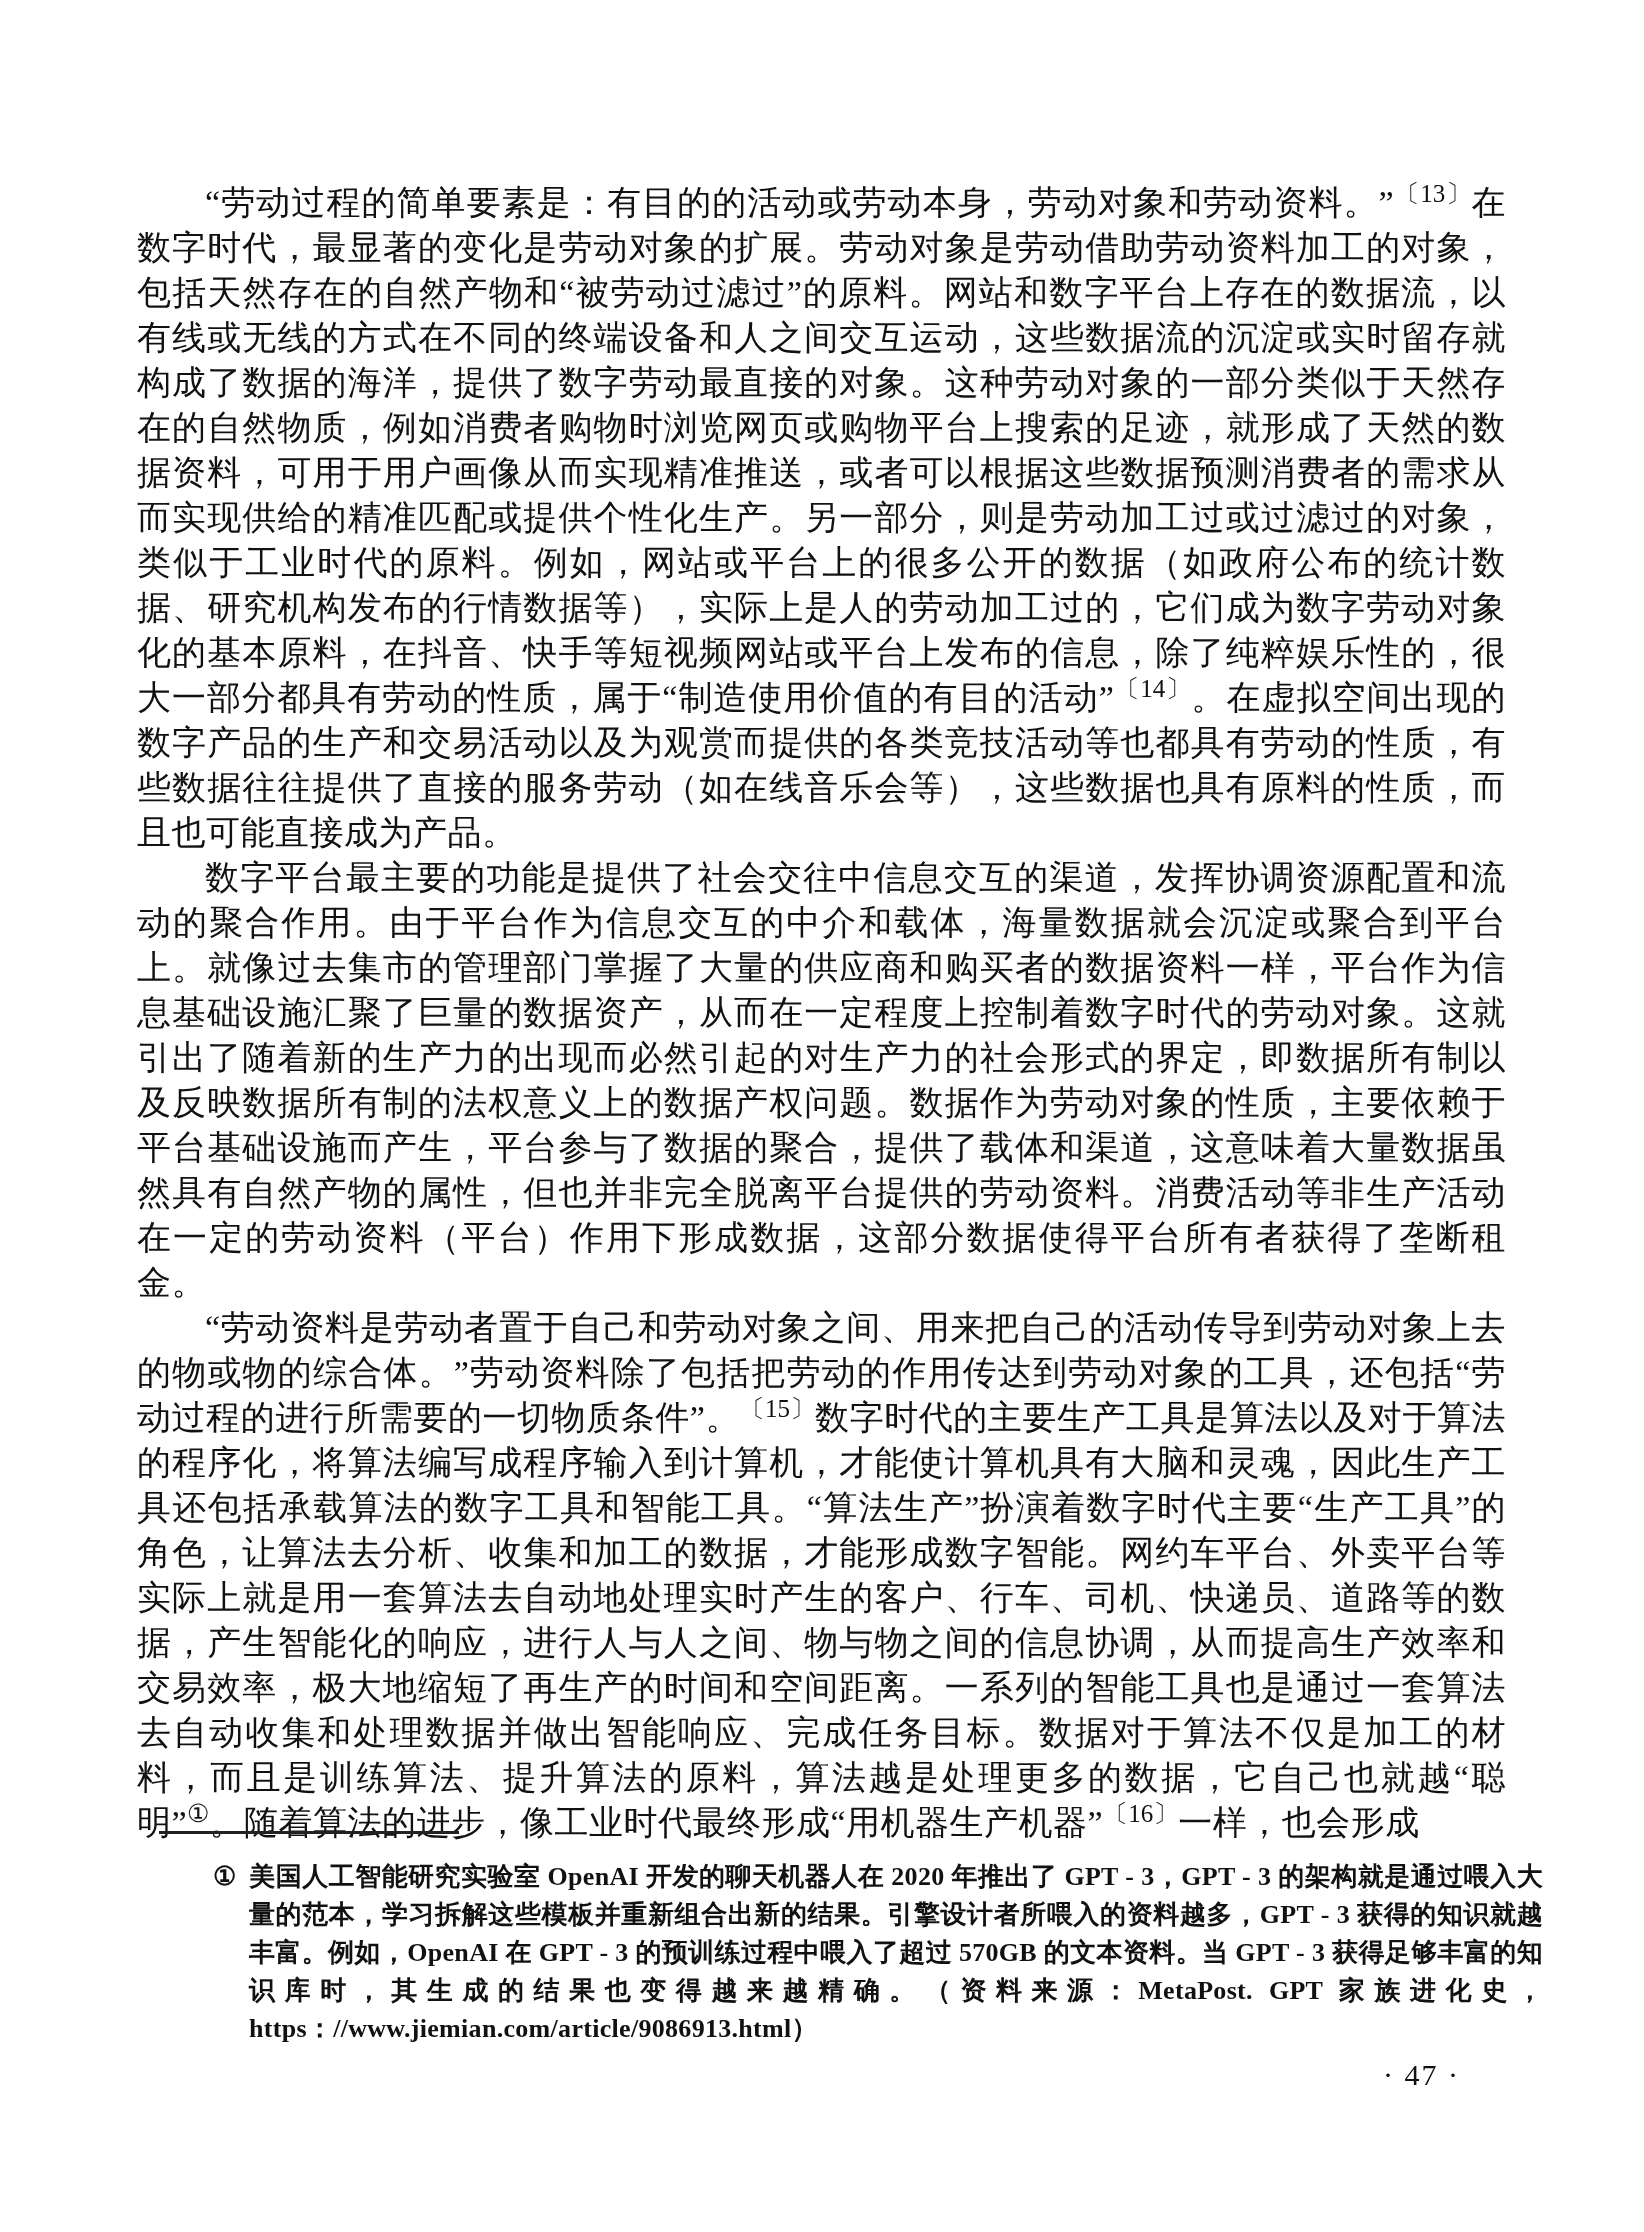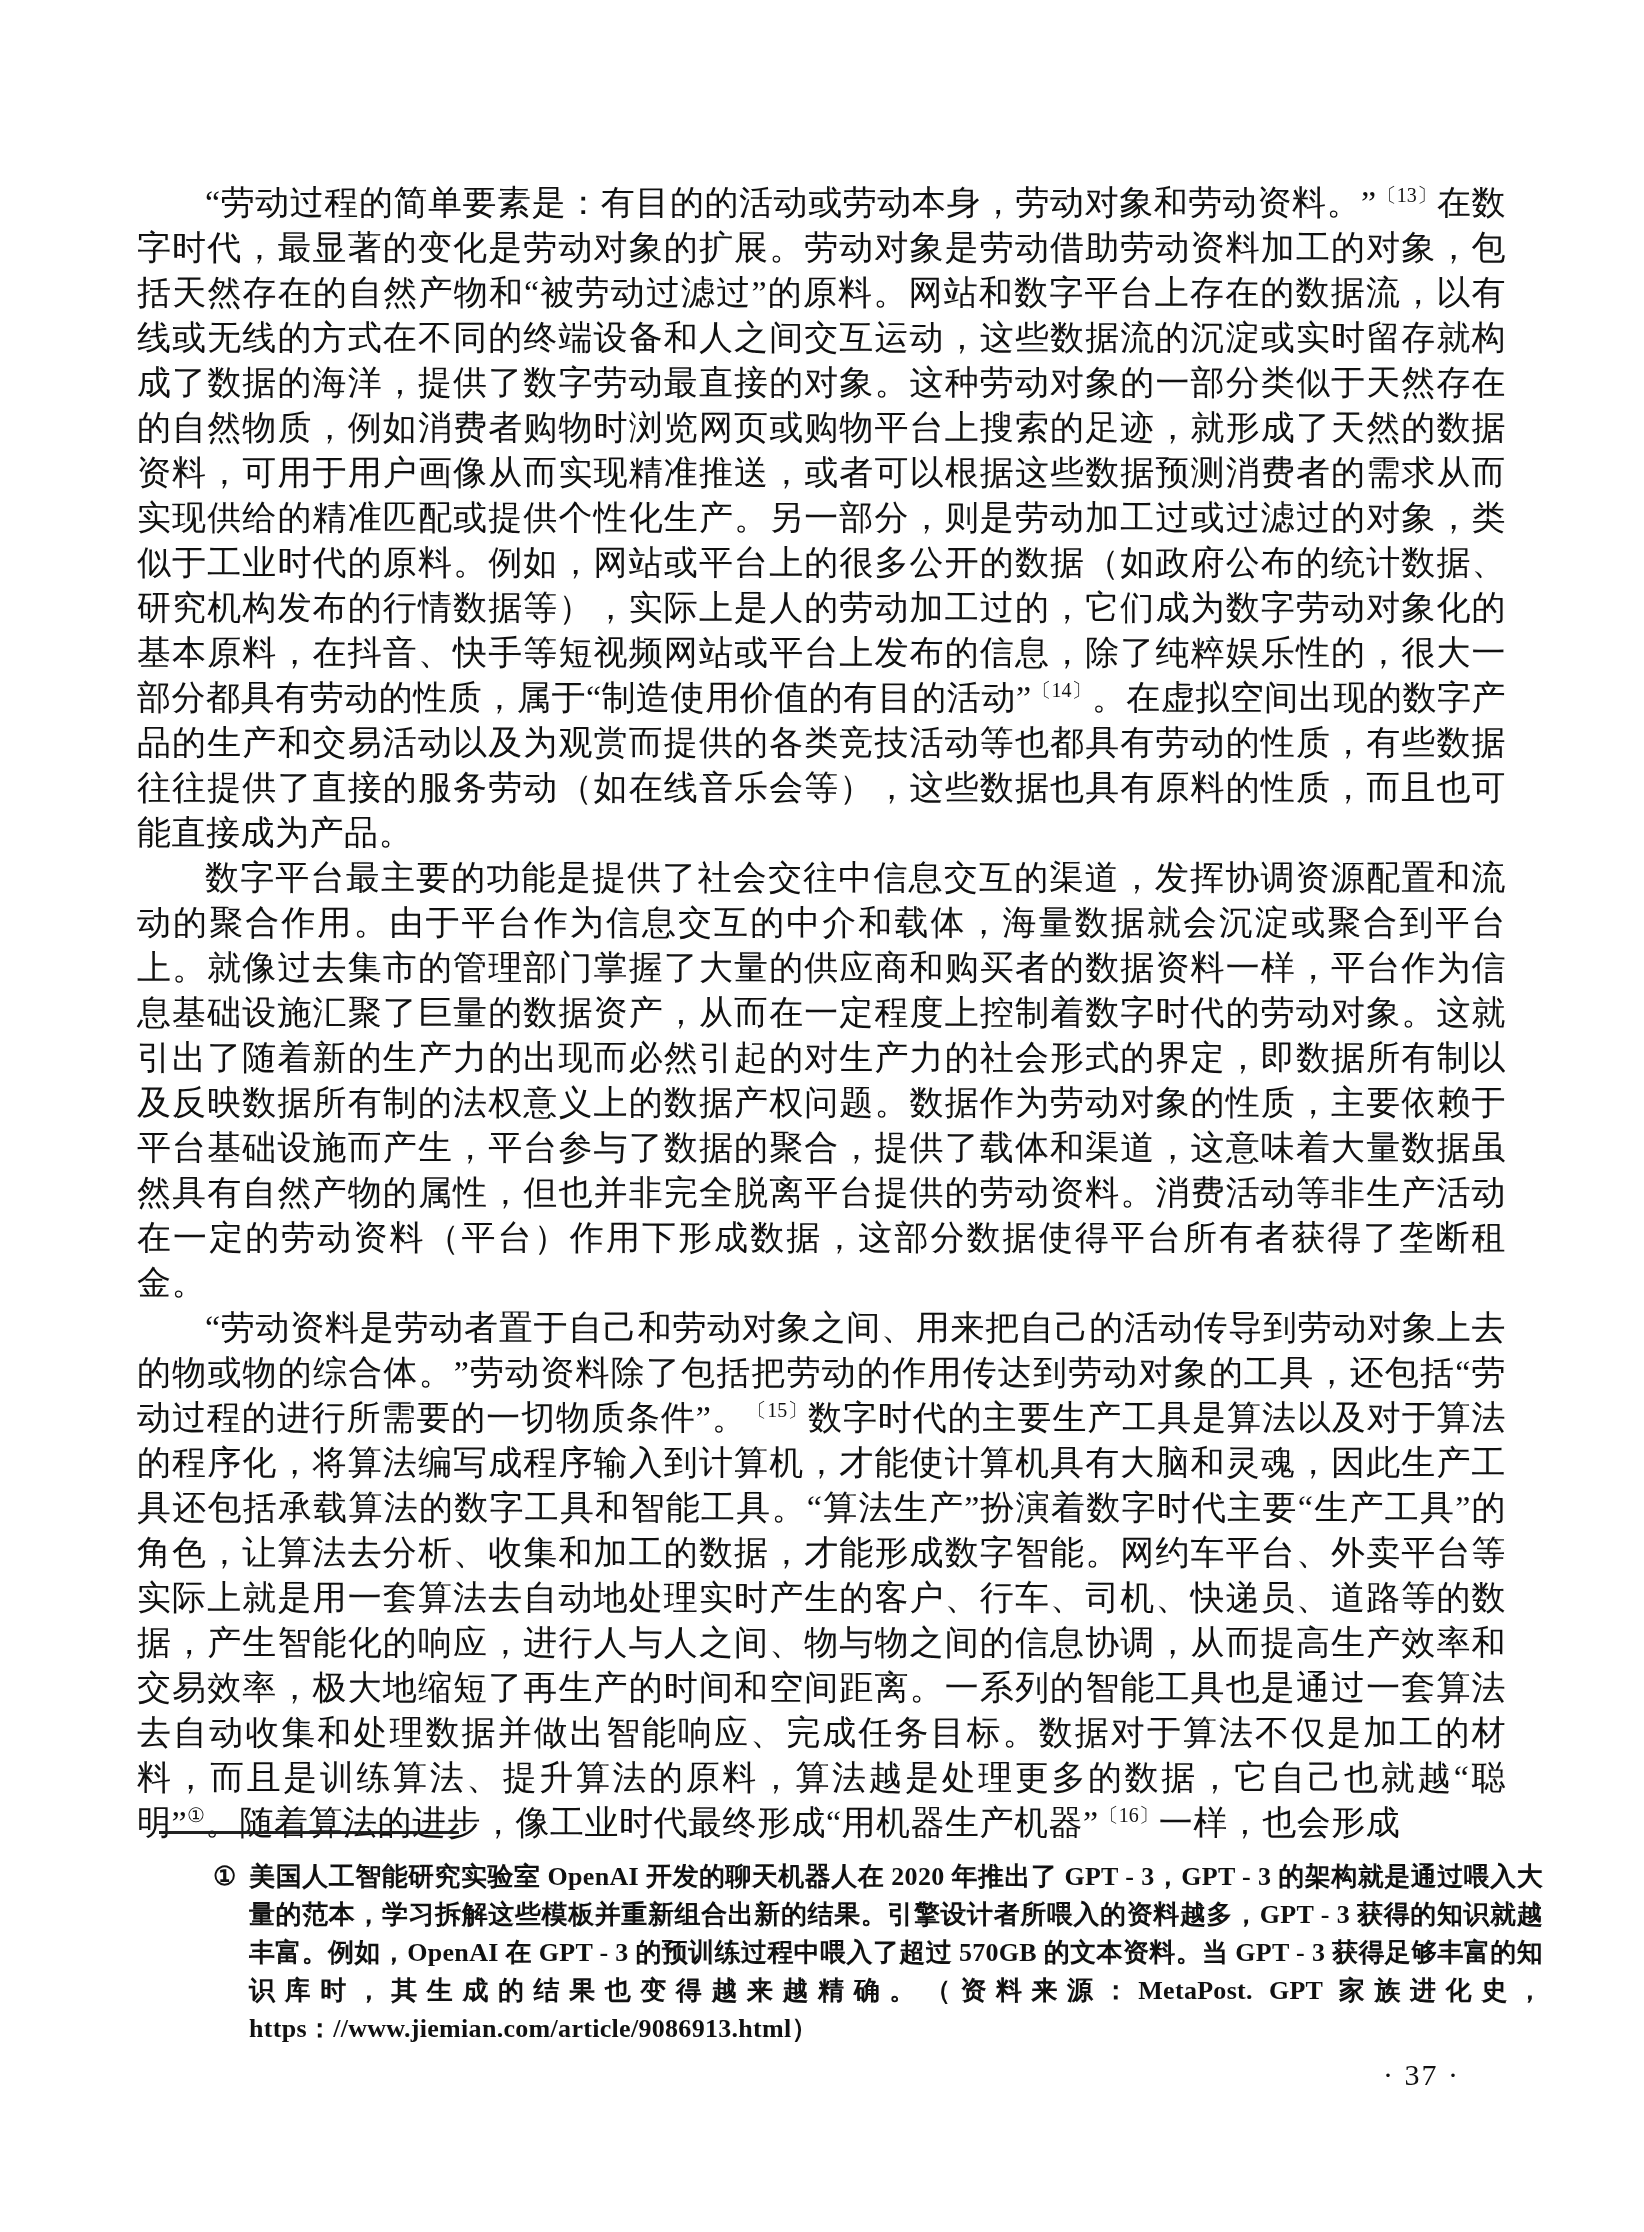--- a/index.html
+++ b/index.html
@@ -25,21 +25,21 @@
     line-height: 45px;
     text-align: justify;
     letter-spacing: 0.5px;
   }
   .article-body p {
     margin: 0;
     padding: 0;
     text-indent: 2em;
   }
   sup.cite {
-    font-size: 20px;
+    font-size: 25px;
     line-height: 0;
     vertical-align: super;
     letter-spacing: 0;
   }
   .footnote-rule {
     position: absolute;
     left: 159px;
     top: 1831px;
     width: 300px;
     height: 3px;
@@ -80,16 +80,16 @@
   <div class="article-body">
       <p><span>“劳动过程的简单要素是：有目的的活动或劳动本身，劳动对象和劳动资料。”</span><sup class="cite">〔13〕</sup><span>在数字时代，最显著的变化是劳动对象的扩展。劳动对象是劳动借助劳动资料加工的对象，包括天然存在的自然产物和“被劳动过滤过”的原料。网站和数字平台上存在的数据流，以有线或无线的方式在不同的终端设备和人之间交互运动，这些数据流的沉淀或实时留存就构成了数据的海洋，提供了数字劳动最直接的对象。这种劳动对象的一部分类似于天然存在的自然物质，例如消费者购物时浏览网页或购物平台上搜索的足迹，就形成了天然的数据资料，可用于用户画像从而实现精准推送，或者可以根据这些数据预测消费者的需求从而实现供给的精准匹配或提供个性化生产。另一部分，则是劳动加工过或过滤过的对象，类似于工业时代的原料。例如，网站或平台上的很多公开的数据（如政府公布的统计数据、研究机构发布的行情数据等），实际上是人的劳动加工过的，它们成为数字劳动对象化的基本原料，在抖音、快手等短视频网站或平台上发布的信息，除了纯粹娱乐性的，很大一部分都具有劳动的性质，属于“制造使用价值的有目的活动”</span><sup class="cite">〔14〕</sup><span>。在虚拟空间出现的数字产品的生产和交易活动以及为观赏而提供的各类竞技活动等也都具有劳动的性质，有些数据往往提供了直接的服务劳动（如在线音乐会等），这些数据也具有原料的性质，而且也可能直接成为产品。</span></p>
       <p><span>数字平台最主要的功能是提供了社会交往中信息交互的渠道，发挥协调资源配置和流动的聚合作用。由于平台作为信息交互的中介和载体，海量数据就会沉淀或聚合到平台上。就像过去集市的管理部门掌握了大量的供应商和购买者的数据资料一样，平台作为信息基础设施汇聚了巨量的数据资产，从而在一定程度上控制着数字时代的劳动对象。这就引出了随着新的生产力的出现而必然引起的对生产力的社会形式的界定，即数据所有制以及反映数据所有制的法权意义上的数据产权问题。数据作为劳动对象的性质，主要依赖于平台基础设施而产生，平台参与了数据的聚合，提供了载体和渠道，这意味着大量数据虽然具有自然产物的属性，但也并非完全脱离平台提供的劳动资料。消费活动等非生产活动在一定的劳动资料（平台）作用下形成数据，这部分数据使得平台所有者获得了垄断租金。</span></p>
       <p><span>“劳动资料是劳动者置于自己和劳动对象之间、用来把自己的活动传导到劳动对象上去的物或物的综合体。”劳动资料除了包括把劳动的作用传达到劳动对象的工具，还包括“劳动过程的进行所需要的一切物质条件”。</span><sup class="cite">〔15〕</sup><span>数字时代的主要生产工具是算法以及对于算法的程序化，将算法编写成程序输入到计算机，才能使计算机具有大脑和灵魂，因此生产工具还包括承载算法的数字工具和智能工具。“算法生产”扮演着数字时代主要“生产工具”的角色，让算法去分析、收集和加工的数据，才能形成数字智能。网约车平台、外卖平台等实际上就是用一套算法去自动地处理实时产生的客户、行车、司机、快递员、道路等的数据，产生智能化的响应，进行人与人之间、物与物之间的信息协调，从而提高生产效率和交易效率，极大地缩短了再生产的时间和空间距离。一系列的智能工具也是通过一套算法去自动收集和处理数据并做出智能响应、完成任务目标。数据对于算法不仅是加工的材料，而且是训练算法、提升算法的原料，算法越是处理更多的数据，它自己也就越“聪明”</span><sup class="cite">①</sup><span>。随着算法的进步，像工业时代最终形成“用机器生产机器”</span><sup class="cite">〔16〕</sup><span>一样，也会形成</span></p>
     </div>
 
   <div class="footnote-rule"></div>
 
   <div class="footnote"><span class="fn-marker">①</span><span>美国人工智能研究实验室 OpenAI 开发的聊天机器人在 2020 年推出了 GPT - 3，GPT - 3 的架构就是通过喂入大量的范本，学习拆解这些模板并重新组合出新的结果。引擎设计者所喂入的资料越多，GPT - 3 获得的知识就越丰富。例如，OpenAI 在 GPT - 3 的预训练过程中喂入了超过 570GB 的文本资料。当 GPT - 3 获得足够丰富的知识库时，其生成的结果也变得越来越精确。（资料来源：MetaPost. GPT 家族进化史，https：//www.jiemian.com/article/9086913.html）</span></div>
 
-  <div class="page-number">· 37 ·</div>
+  <div class="page-number">· 47 ·</div>
 
 </div>
 
 
 </body></html>

